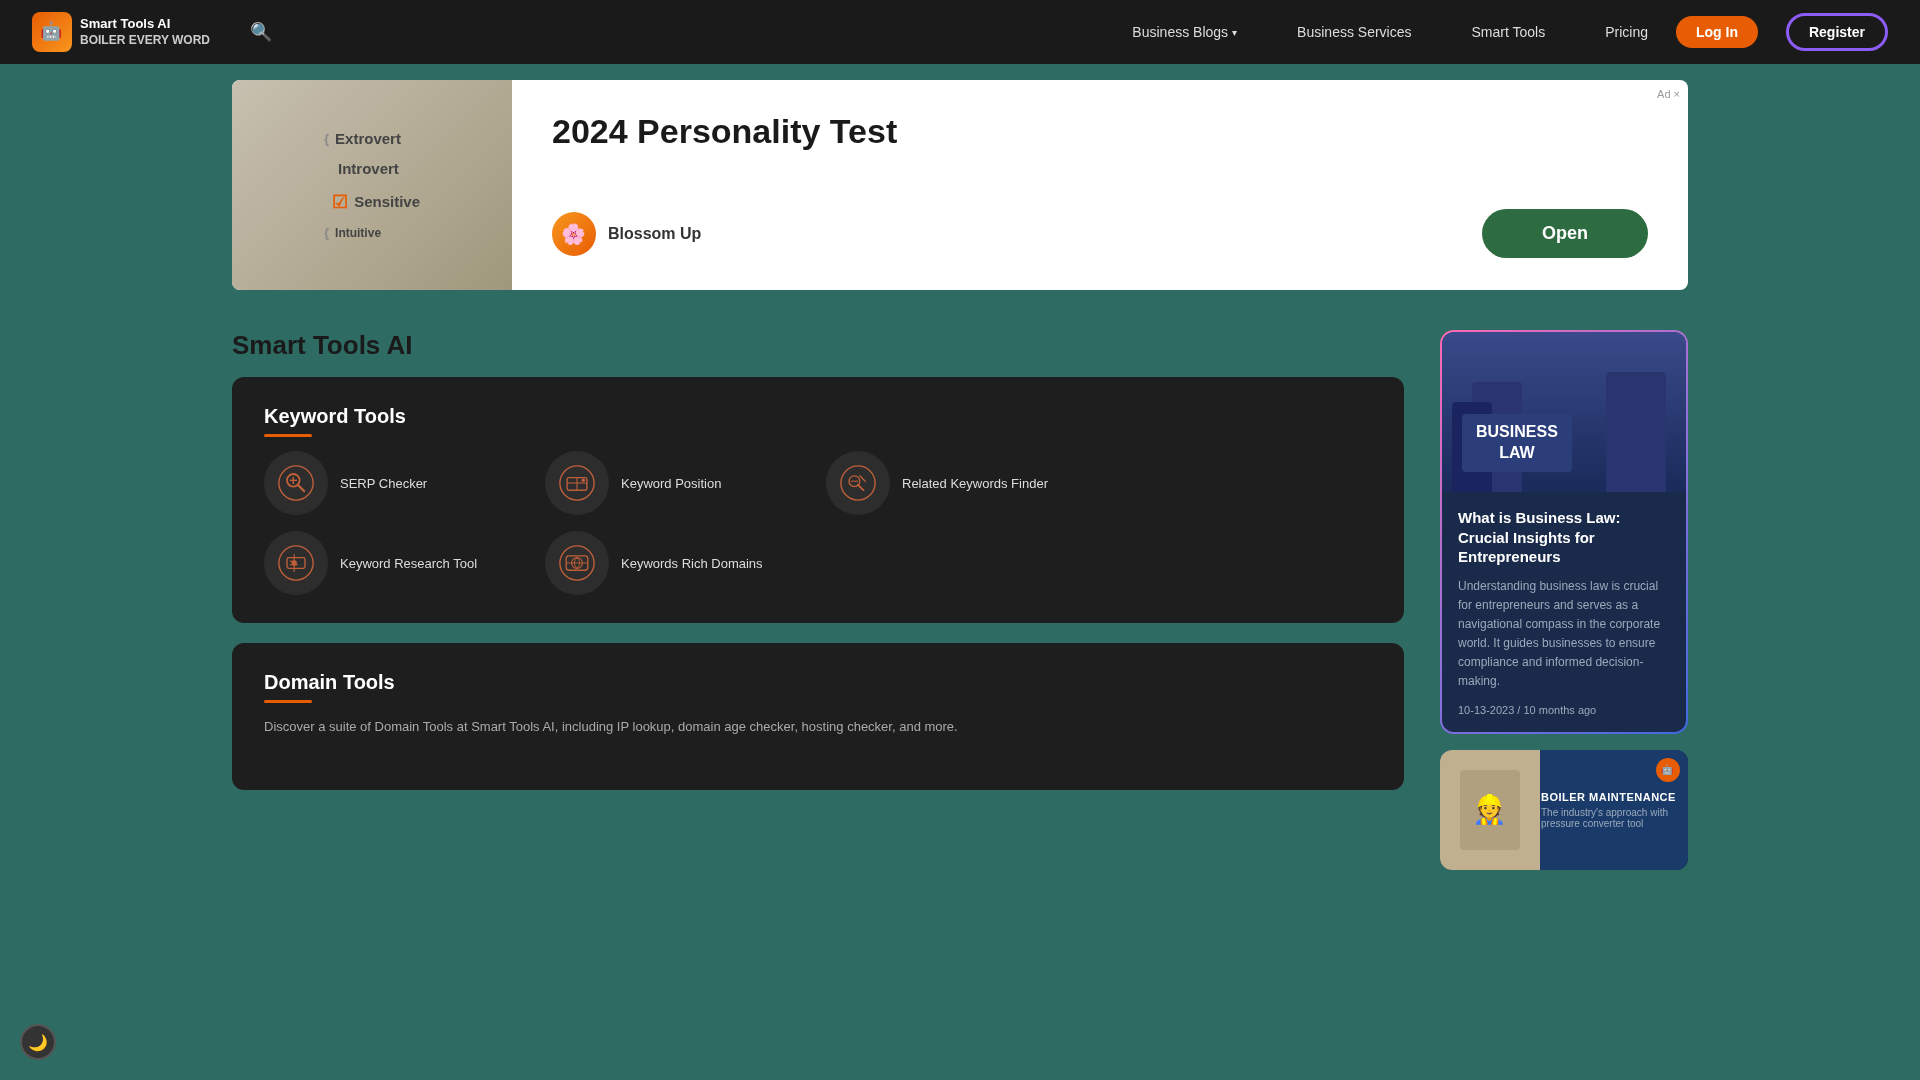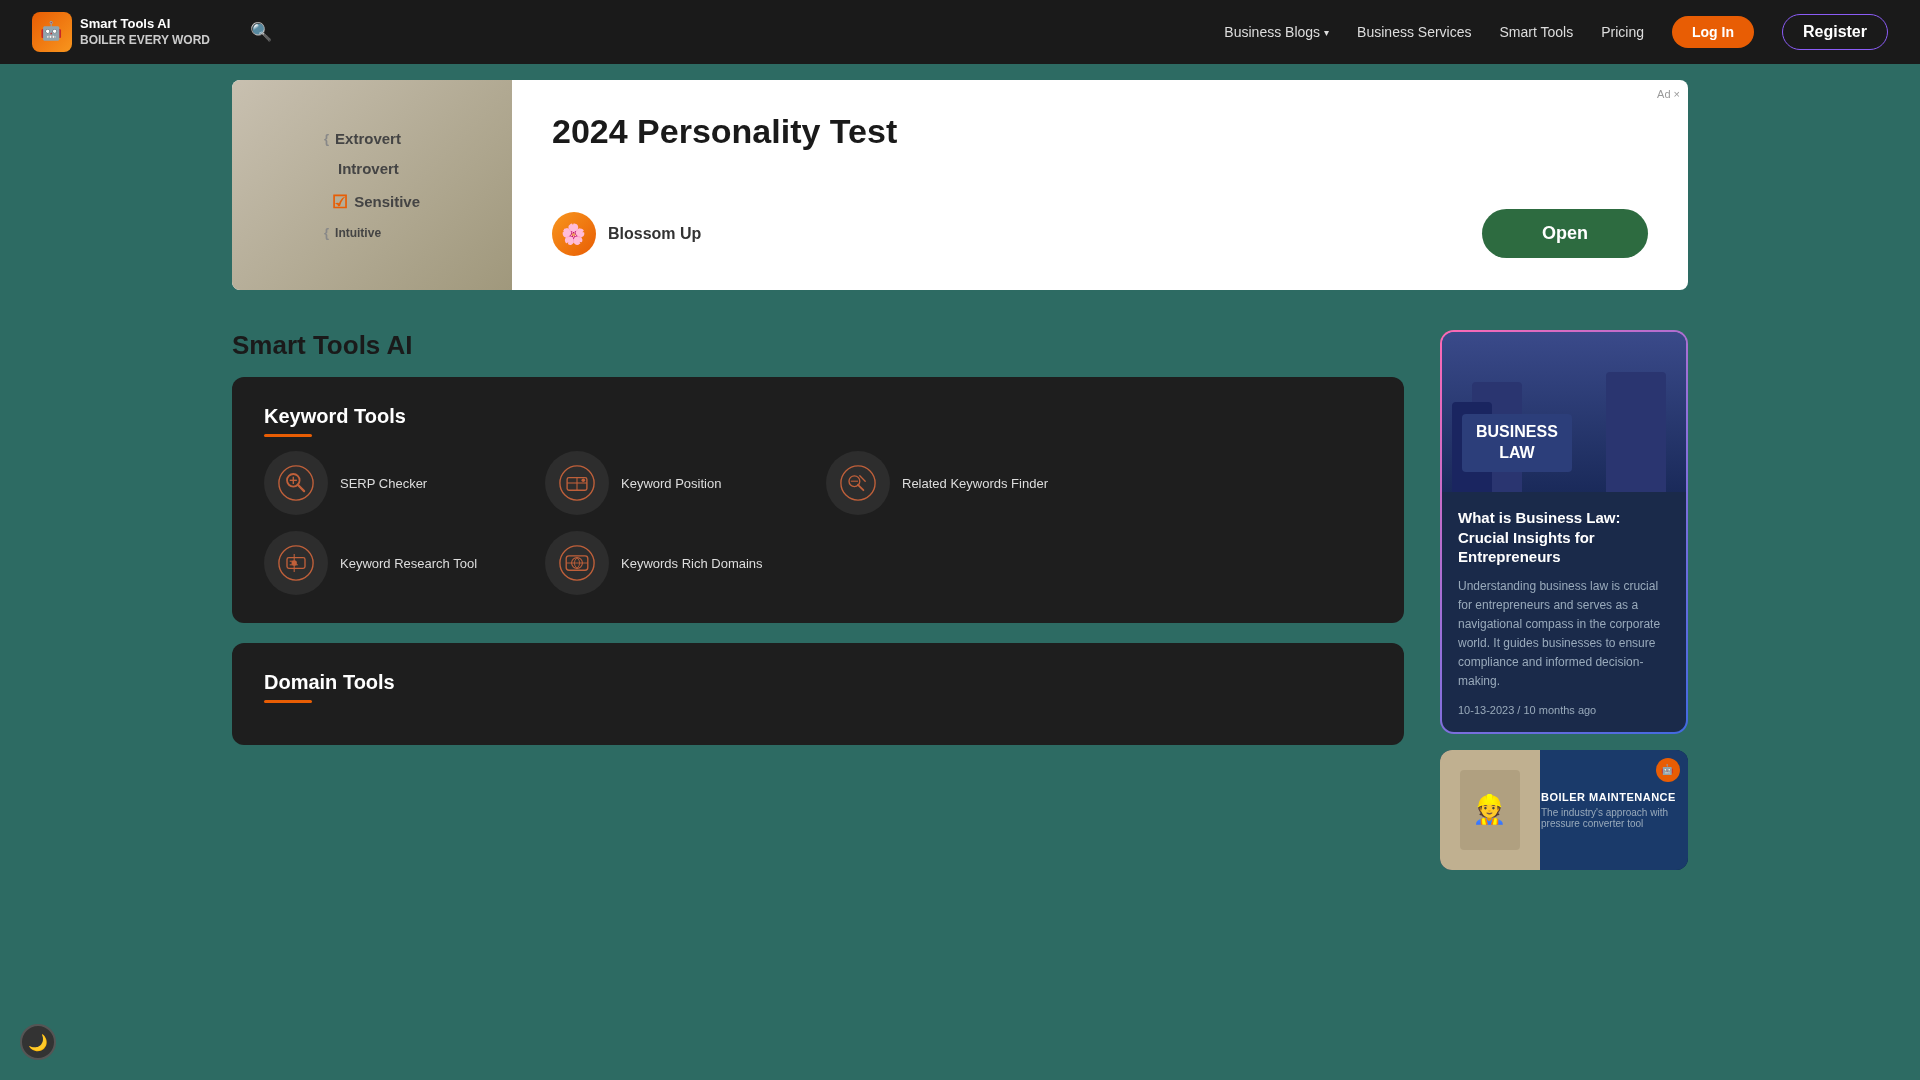--- a/index.html
+++ b/index.html
@@ -46,39 +46,40 @@
     .navbar-spacer { flex: 1; }
     .nav-links { display: flex; align-items: center; gap: 28px; }
     .nav-link {
       color: #ddd;
       text-decoration: none;
       font-size: 14px;
       cursor: pointer;
       display: flex;
       align-items: center;
       gap: 4px;
+      margin-left: 32px;
     }
     .nav-link .arrow { font-size: 10px; }
     .btn-login {
       background: #e85d04;
       color: white;
       border: none;
       padding: 8px 20px;
       border-radius: 20px;
       font-size: 14px;
       cursor: pointer;
       font-weight: 600;
     }
     .btn-register {
       background: transparent;
       color: white;
-      border: 1px solid #8b5cf6;
+      border: 3px solid #8b5cf6;
       padding: 8px 20px;
       border-radius: 20px;
-      font-size: 16px;
+      font-size: 14px;
       cursor: pointer;
       font-weight: 600;
     }
 
     
     .main-content {
       display: flex;
       padding: 0 232px;
       gap: 24px;
       margin-top: 0;
@@ -522,20 +523,21 @@
           <span class="tool-label">Keywords Rich Domains</span>
         </div>
         <div></div>
         <div></div>
       </div>
     </div>
 
     <div class="tool-card">
       <div class="tool-card-title">Domain Tools</div>
       <div class="tool-card-divider"></div>
+      <p class="tool-card-desc">Discover a suite of Domain Tools at Smart Tools AI, including IP lookup, domain age checker, hosting checker, and more.</p>
     </div>
   </div>
 
   <div class="sidebar">
 
     <div class="sidebar-card-wrapper">
       <div class="sidebar-card-inner">
         <div class="blog-image-placeholder">
 
           <div style="position:absolute;top:0;left:0;right:0;bottom:0;background:linear-gradient(180deg,#3a4a8a 0%,#1a2a5a 100%);">

